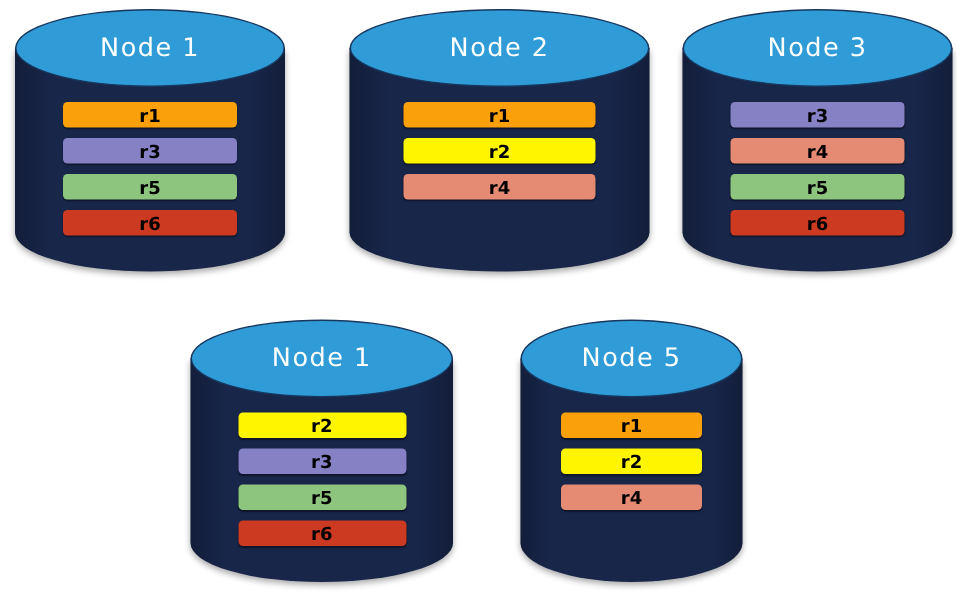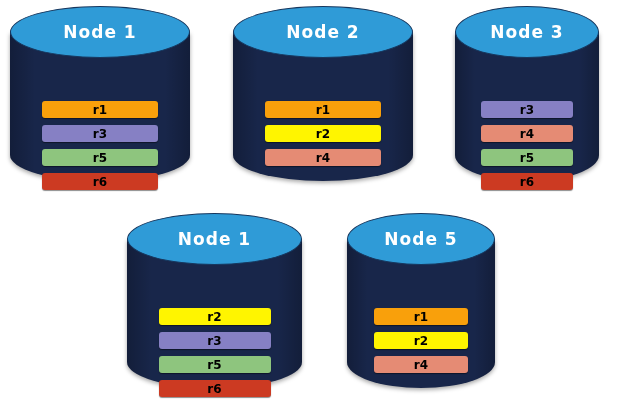--- a/index.html
+++ b/index.html
@@ -66,36 +66,35 @@
     position: absolute;
     left: 0;
     top: 0;
     width: 100%;
     height: 52px;
     display: flex;
     align-items: center;
     justify-content: center;
     color: #ffffff;
     font-size: 17px;
-    font-weight: bold;
+    font-weight: normal;
     letter-spacing: 1px;
     white-space: nowrap;
     pointer-events: none;
   }
 
   
   .replicas {
     position: absolute;
     left: 18%;
     width: 64%;
     top: 62px;
     display: flex;
     flex-direction: column;
     gap: 7px;
-    margin-top: 33px;
   }
 
   .replica {
     height: 17px;
     border-radius: 3px;
     display: flex;
     align-items: center;
     justify-content: center;
     color: #000000;
     font-size: 12px;
@@ -112,31 +111,31 @@
       <div class="cyl-body" style="background: rgb(24, 38, 74);"></div>
       <div class="cyl-top" style="background: rgb(47, 155, 215);"></div>
       <div class="node-title" style="color: rgb(255, 255, 255);">Node  1</div>
       <div class="replicas">
         <div class="replica" style="background: rgb(249, 160, 11); color: rgb(0, 0, 0);">r1</div>
         <div class="replica" style="background: rgb(134, 128, 196); color: rgb(0, 0, 0);">r3</div>
         <div class="replica" style="background: rgb(142, 197, 126); color: rgb(0, 0, 0);">r5</div>
         <div class="replica" style="background: rgb(204, 58, 34); color: rgb(0, 0, 0);">r6</div>
       </div>
     </div>
-    <div class="node" style="left: 233px; top: 6px; width: 180px; height: 175px;">
+    <div class="node" style="left: 233px; top: 6px; width: 200px; height: 175px;">
       <div class="cyl-body" style="background: rgb(24, 38, 74);"></div>
       <div class="cyl-top" style="background: rgb(47, 155, 215);"></div>
       <div class="node-title" style="color: rgb(255, 255, 255);">Node  2</div>
       <div class="replicas">
         <div class="replica" style="background: rgb(249, 160, 11); color: rgb(0, 0, 0);">r1</div>
         <div class="replica" style="background: rgb(255, 245, 0); color: rgb(0, 0, 0);">r2</div>
         <div class="replica" style="background: rgb(229, 139, 116); color: rgb(0, 0, 0);">r4</div>
       </div>
     </div>
-    <div class="node" style="left: 455px; top: 6px; width: 144px; height: 175px;">
+    <div class="node" style="left: 455px; top: 6px; width: 180px; height: 175px;">
       <div class="cyl-body" style="background: rgb(24, 38, 74);"></div>
       <div class="cyl-top" style="background: rgb(47, 155, 215);"></div>
       <div class="node-title" style="color: rgb(255, 255, 255);">Node  3</div>
       <div class="replicas">
         <div class="replica" style="background: rgb(134, 128, 196); color: rgb(0, 0, 0);">r3</div>
         <div class="replica" style="background: rgb(229, 139, 116); color: rgb(0, 0, 0);">r4</div>
         <div class="replica" style="background: rgb(142, 197, 126); color: rgb(0, 0, 0);">r5</div>
         <div class="replica" style="background: rgb(204, 58, 34); color: rgb(0, 0, 0);">r6</div>
       </div>
     </div>

